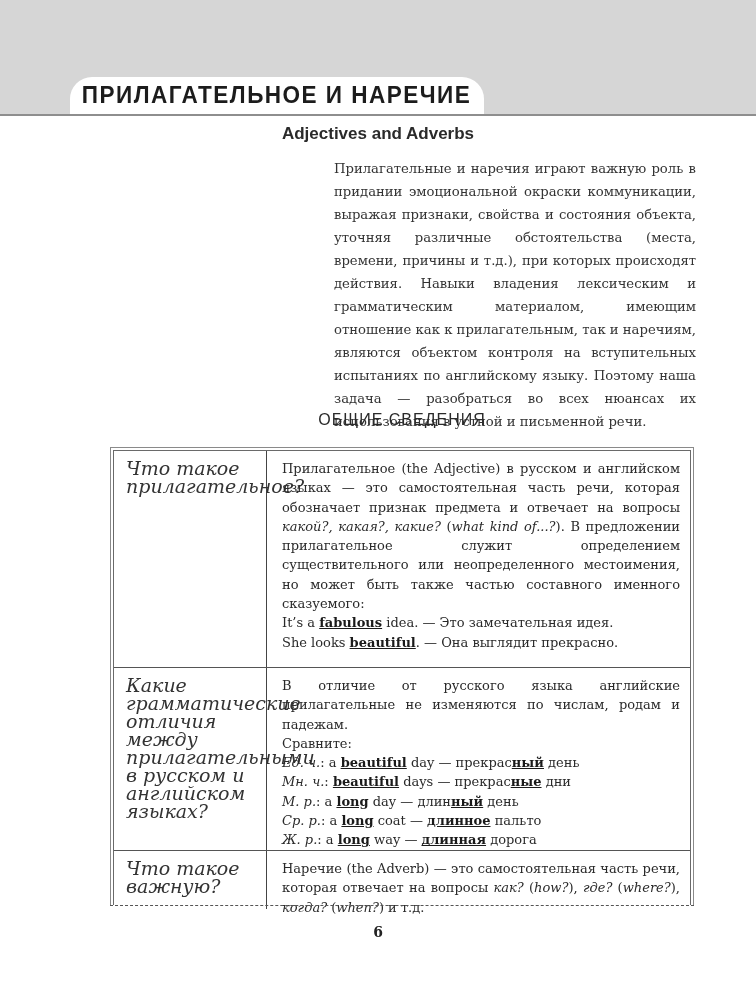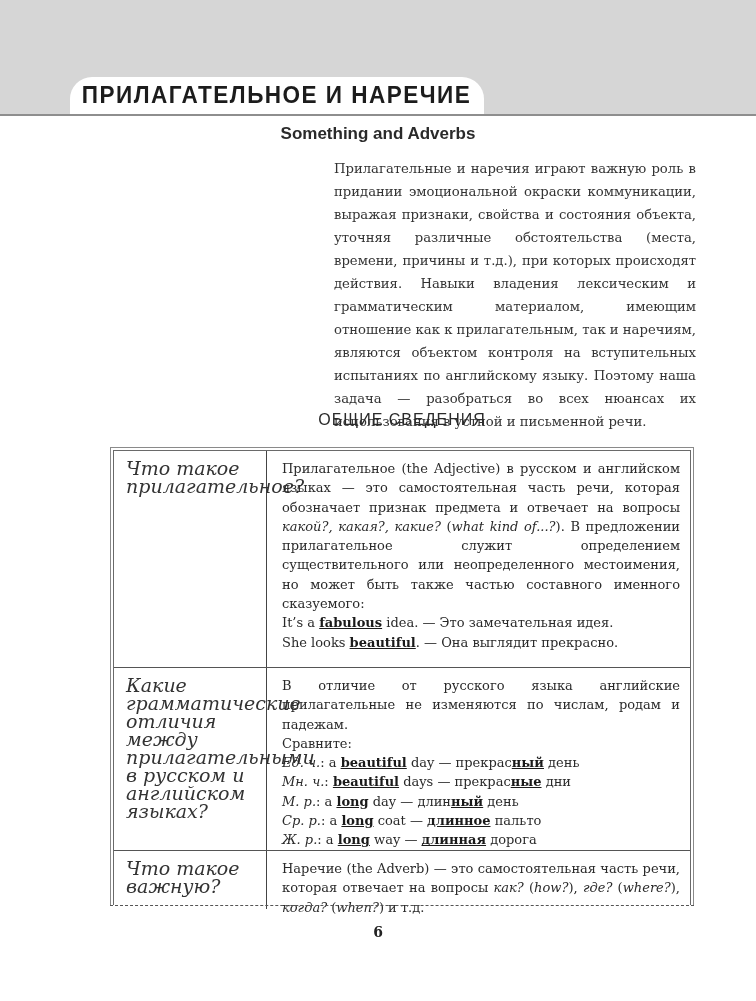--- a/index.html
+++ b/index.html
@@ -75,21 +75,21 @@
     font-weight: bold; font-size: 14px; color: #222;
   }
 </style>
 </head>
 <body>
 
 <div class="header-band"></div>
 <div class="title-tab wide" style="left:70px;width:414px;"></div>
 <div class="header-rule"></div>
 <div class="page-title">ПРИЛАГАТЕЛЬНОЕ И НАРЕЧИЕ</div>
-<div class="subtitle">Something and Adverbs</div>
+<div class="subtitle">Adjectives and Adverbs</div>
 
 <div class="intro">
   <p>Прилагательные и наречия играют важную роль в придании эмоциональной окраски коммуникации, выражая признаки, свойства и состояния объекта, уточняя различные обстоятельства (места, времени, причины и т.д.), при которых происходят действия. Навыки владения лексическим и грамматическим материалом, имеющим отношение как к прилагательным, так и наречиям, являются объектом контроля на вступительных испытаниях по английскому языку. Поэтому наша задача — разобраться во всех нюансах их использования в устной и письменной речи.</p>
 </div>
 
 <div class="section-heading">ОБЩИЕ СВЕДЕНИЯ</div>
 
 <div class="table-outer">
   <div class="table-inner">
 

